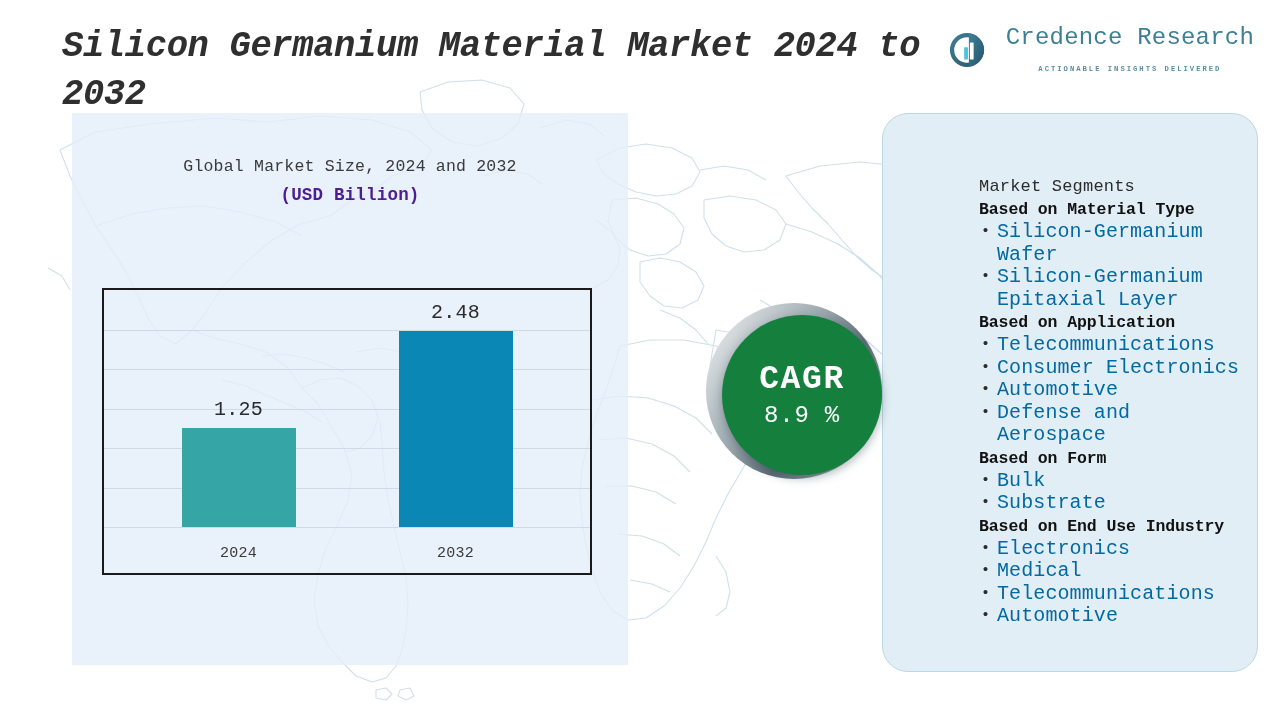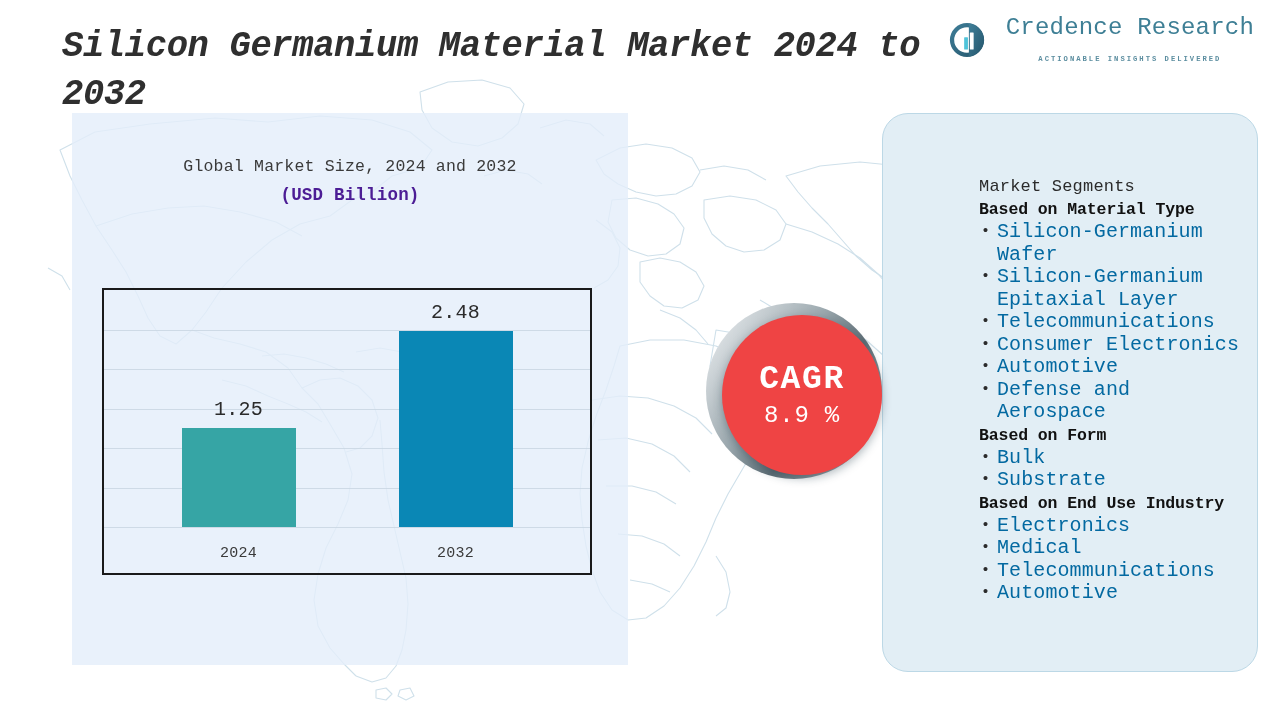--- a/index.html
+++ b/index.html
@@ -40,21 +40,21 @@
     color: #2f2f2f;
     letter-spacing: -0.4px;
     transform: scaleX(0.96);
     transform-origin: left top;
     white-space: pre-wrap;
   }
 
   
   #logo {
     position: absolute;
-    right: 26px; top: 16px;
+    right: 26px; top: 26px;
     z-index: 7;
     display: flex;
     align-items: center;
     gap: 20px;
   }
   #logo-mark { width: 38px; height: 38px; flex: 0 0 auto; }
   #logo-text-block { display: flex; flex-direction: column; line-height: 1; }
   #logo-word {
     font-size: 24px;
     color: #3e7f95;
@@ -168,21 +168,21 @@
     width: 176px; height: 176px;
     border-radius: 50%;
     background: linear-gradient(125deg, #f4f6f8 0%, #9aa7ad 42%, #5f6e76 62%, #c8d0d4 100%);
     filter: blur(0.4px);
   }
   #cagr-circle {
     position: absolute;
     left: 6px; top: 4px;
     width: 160px; height: 160px;
     border-radius: 50%;
-    background: #ef4444;
+    background: #15803d;
     display: flex;
     flex-direction: column;
     align-items: center;
     justify-content: center;
     box-shadow: 0 3px 10px rgba(20,45,60,0.35);
   }
   #cagr-label {
     color: #ffffff;
     font-size: 33px;
     font-weight: bold;
@@ -385,20 +385,21 @@
       <div id="cagr-value">8.9 %</div>
     </div>
   </div>
 
   <div id="segments-panel">
     <div id="segments-title">Market Segments</div>
     <div id="segments-list">
         <div class="seg-group-head">Based on Material Type</div>
         <div class="seg-item">Silicon-Germanium Wafer</div>
         <div class="seg-item">Silicon-Germanium Epitaxial Layer</div>
+        <div class="seg-group-head">Based on Application</div>
         <div class="seg-item">Telecommunications</div>
         <div class="seg-item">Consumer Electronics</div>
         <div class="seg-item">Automotive</div>
         <div class="seg-item">Defense and Aerospace</div>
         <div class="seg-group-head">Based on Form</div>
         <div class="seg-item">Bulk</div>
         <div class="seg-item">Substrate</div>
         <div class="seg-group-head">Based on End Use Industry</div>
         <div class="seg-item">Electronics</div>
         <div class="seg-item">Medical</div>

